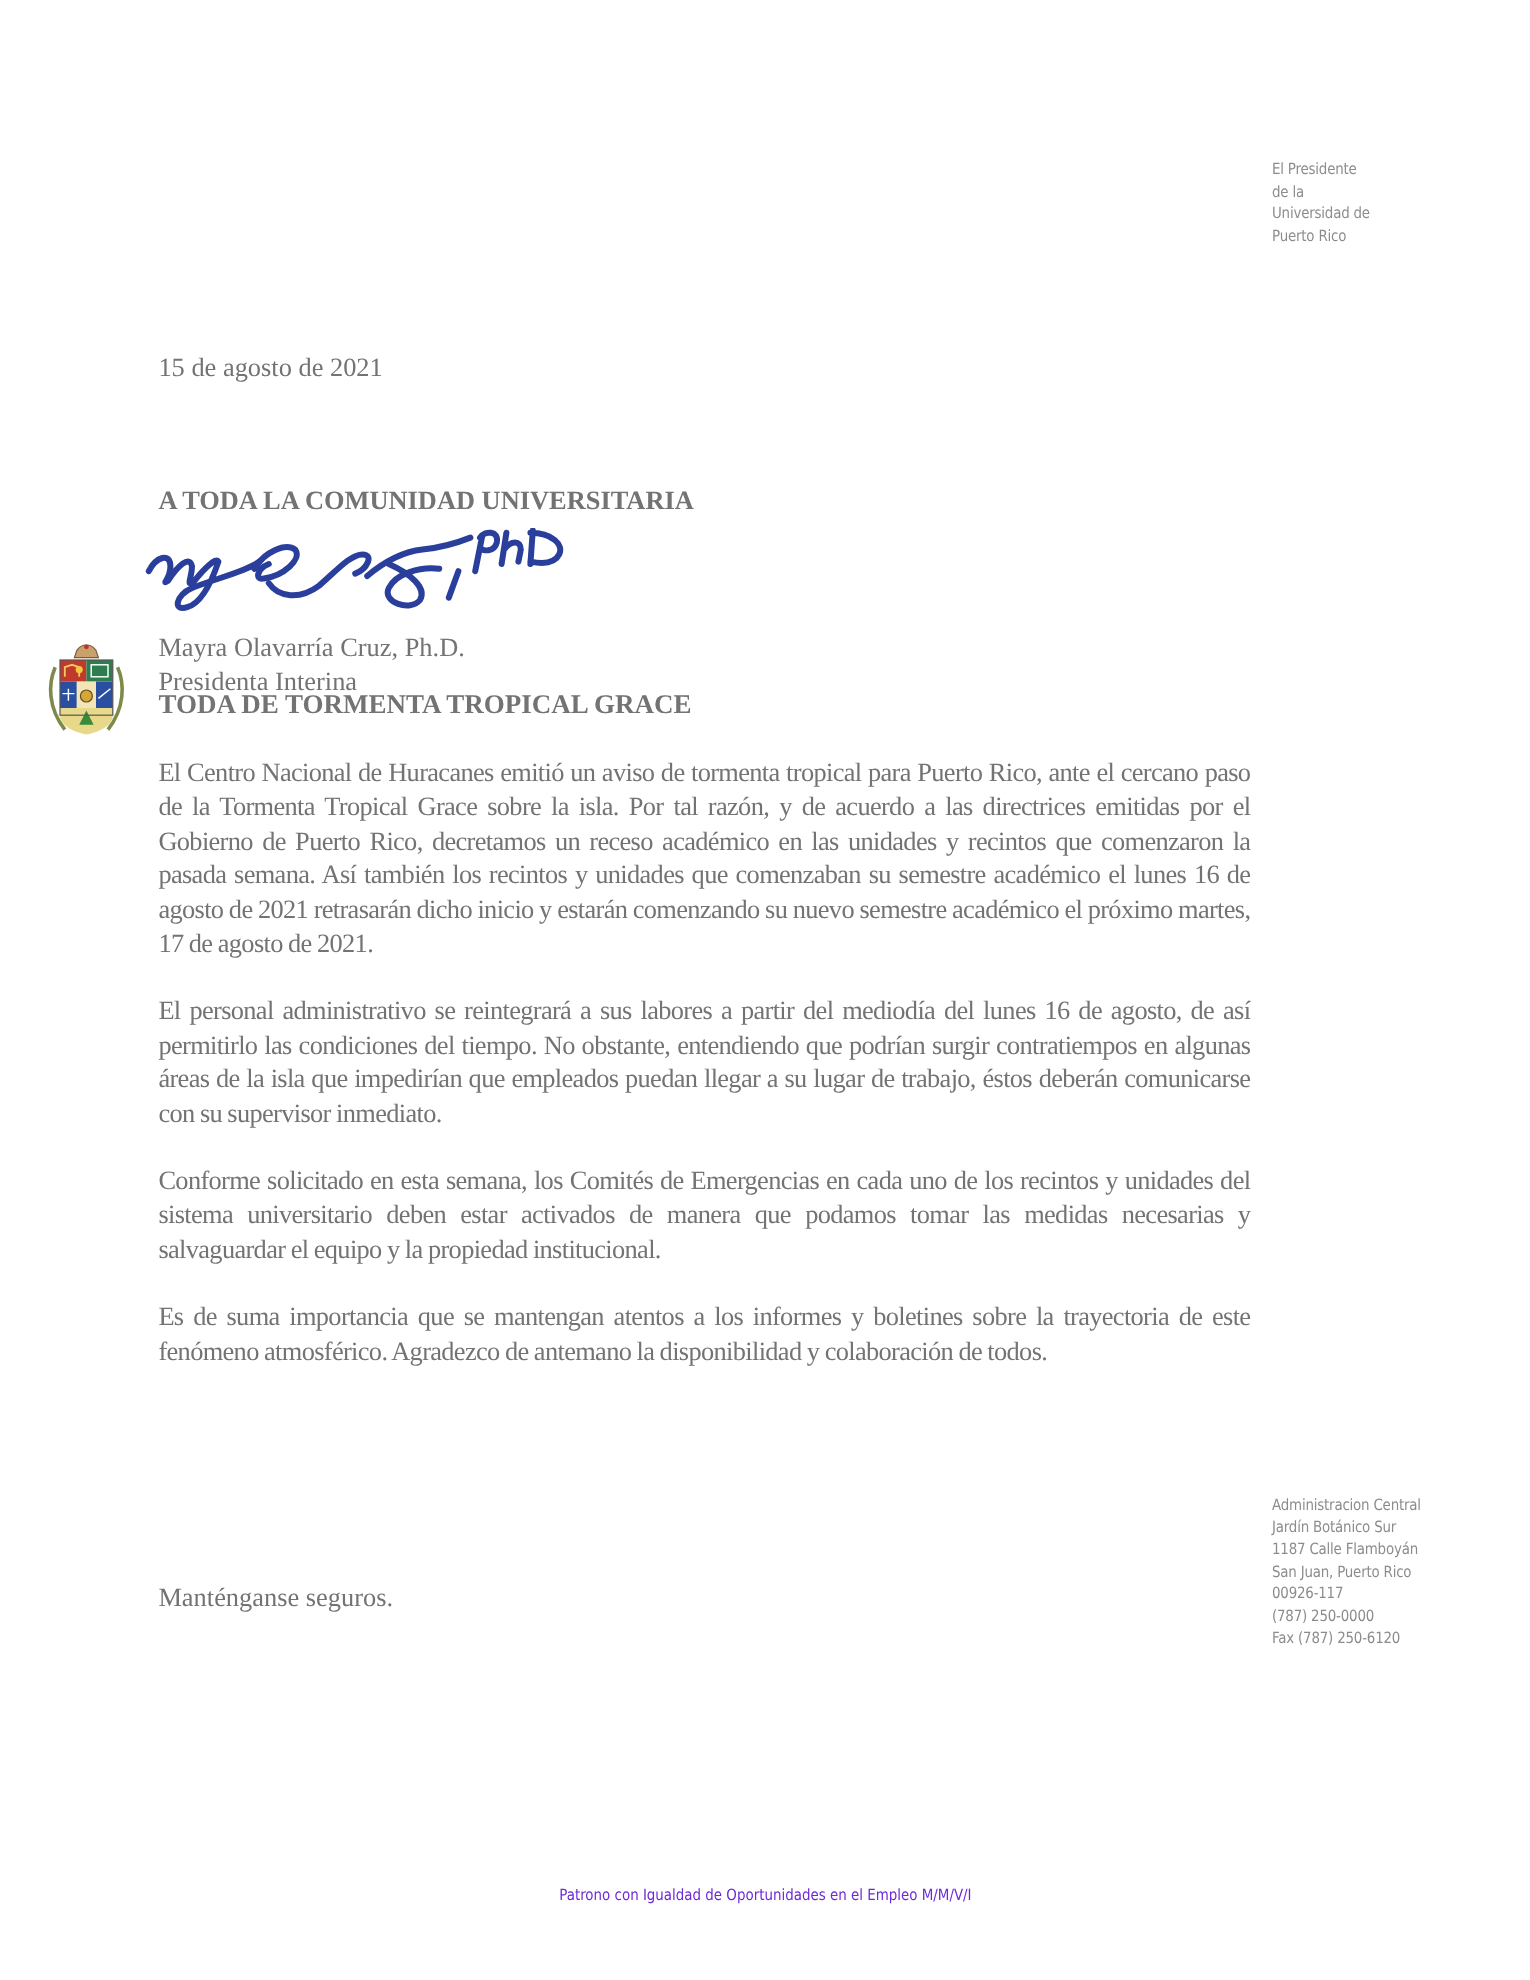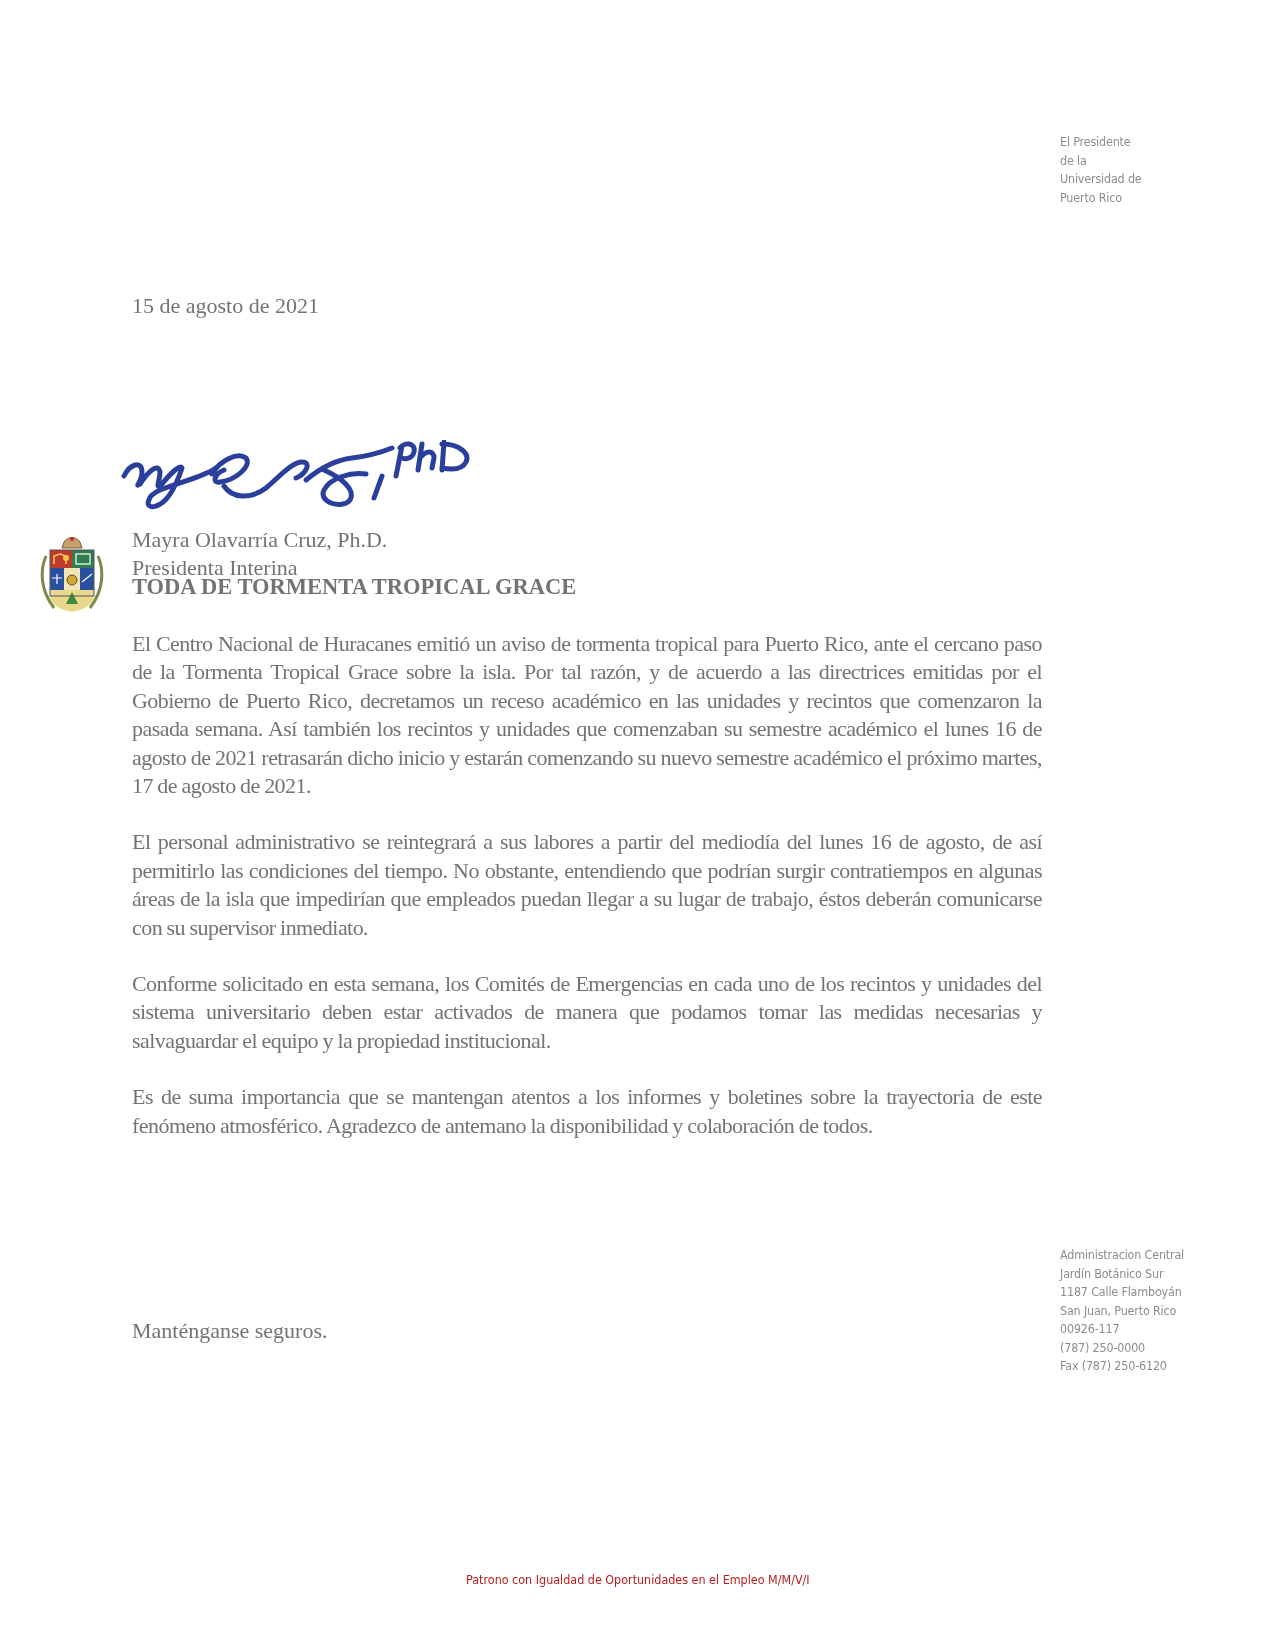--- a/index.html
+++ b/index.html
@@ -14,21 +14,21 @@
     letter-spacing: -0.2px;
     transform: scaleX(0.86);
     transform-origin: left top;
     white-space: nowrap;
   }
   .header-block { position: absolute; left: 1060px; top: 133px; }
   .address-block { position: absolute; left: 1060px; top: 1246px; }
   .footer-line {
     position: absolute; left: 0; width: 1275px; top: 1572px; text-align: center;
     font-family: "DejaVu Sans", "Liberation Sans", sans-serif;
-    color: #b91c1c; font-size: 13px;
+    color: #6d28d9; font-size: 13px;
   }
   .footer-line span { display: inline-block; transform: scaleX(0.86); }
 
   .serif {
     font-family: "Liberation Serif", "DejaVu Serif", serif;
     color: #737373;
     font-size: 22px;
   }
   .date { position: absolute; left: 132px; top: 293px; }
   .salutation { position: absolute; left: 132px; top: 404px; font-weight: bold; font-size: 22px; }
@@ -58,20 +58,21 @@
 
   <div class="header-block sans-gray">
     <div>El Presidente</div>
     <div>de la</div>
     <div>Universidad de</div>
     <div>Puerto Rico</div>
   </div>
 
   <div class="date serif">15 de agosto de 2021</div>
 
+  <div class="salutation serif">A TODA LA COMUNIDAD UNIVERSITARIA</div>
 
   <svg class="signature" viewBox="0 0 370 75">
     <g fill="none" stroke="#2a3f9c" stroke-width="5" stroke-linecap="round" stroke-linejoin="round">
       <path d="M4,36 C10,24 22,20 22,32 C22,42 14,48 20,44 C28,32 38,22 40,32 C40,42 34,50 42,44 C50,34 60,24 62,28 C58,40 50,62 36,66 C24,70 26,56 40,50 C60,42 86,36 96,28"></path>
       <path d="M92,34 C100,20 118,12 126,18 C132,26 116,40 100,42 C92,44 94,34 104,30"></path>
       <path d="M104,46 C112,58 130,60 146,48 C160,36 172,22 182,22 C192,22 186,34 176,38"></path>
       <path d="M186,40 C198,30 214,20 232,18 C250,16 262,12 272,8"></path>
       <path d="M204,30 C222,38 236,50 230,60 C222,70 198,62 204,50 C210,38 230,32 246,34"></path>
       <path d="M262,36 L254,58"></path>
       <path d="M280,8 C284,2 296,2 294,12 C292,20 282,20 280,16 M282,6 L276,36"></path>

